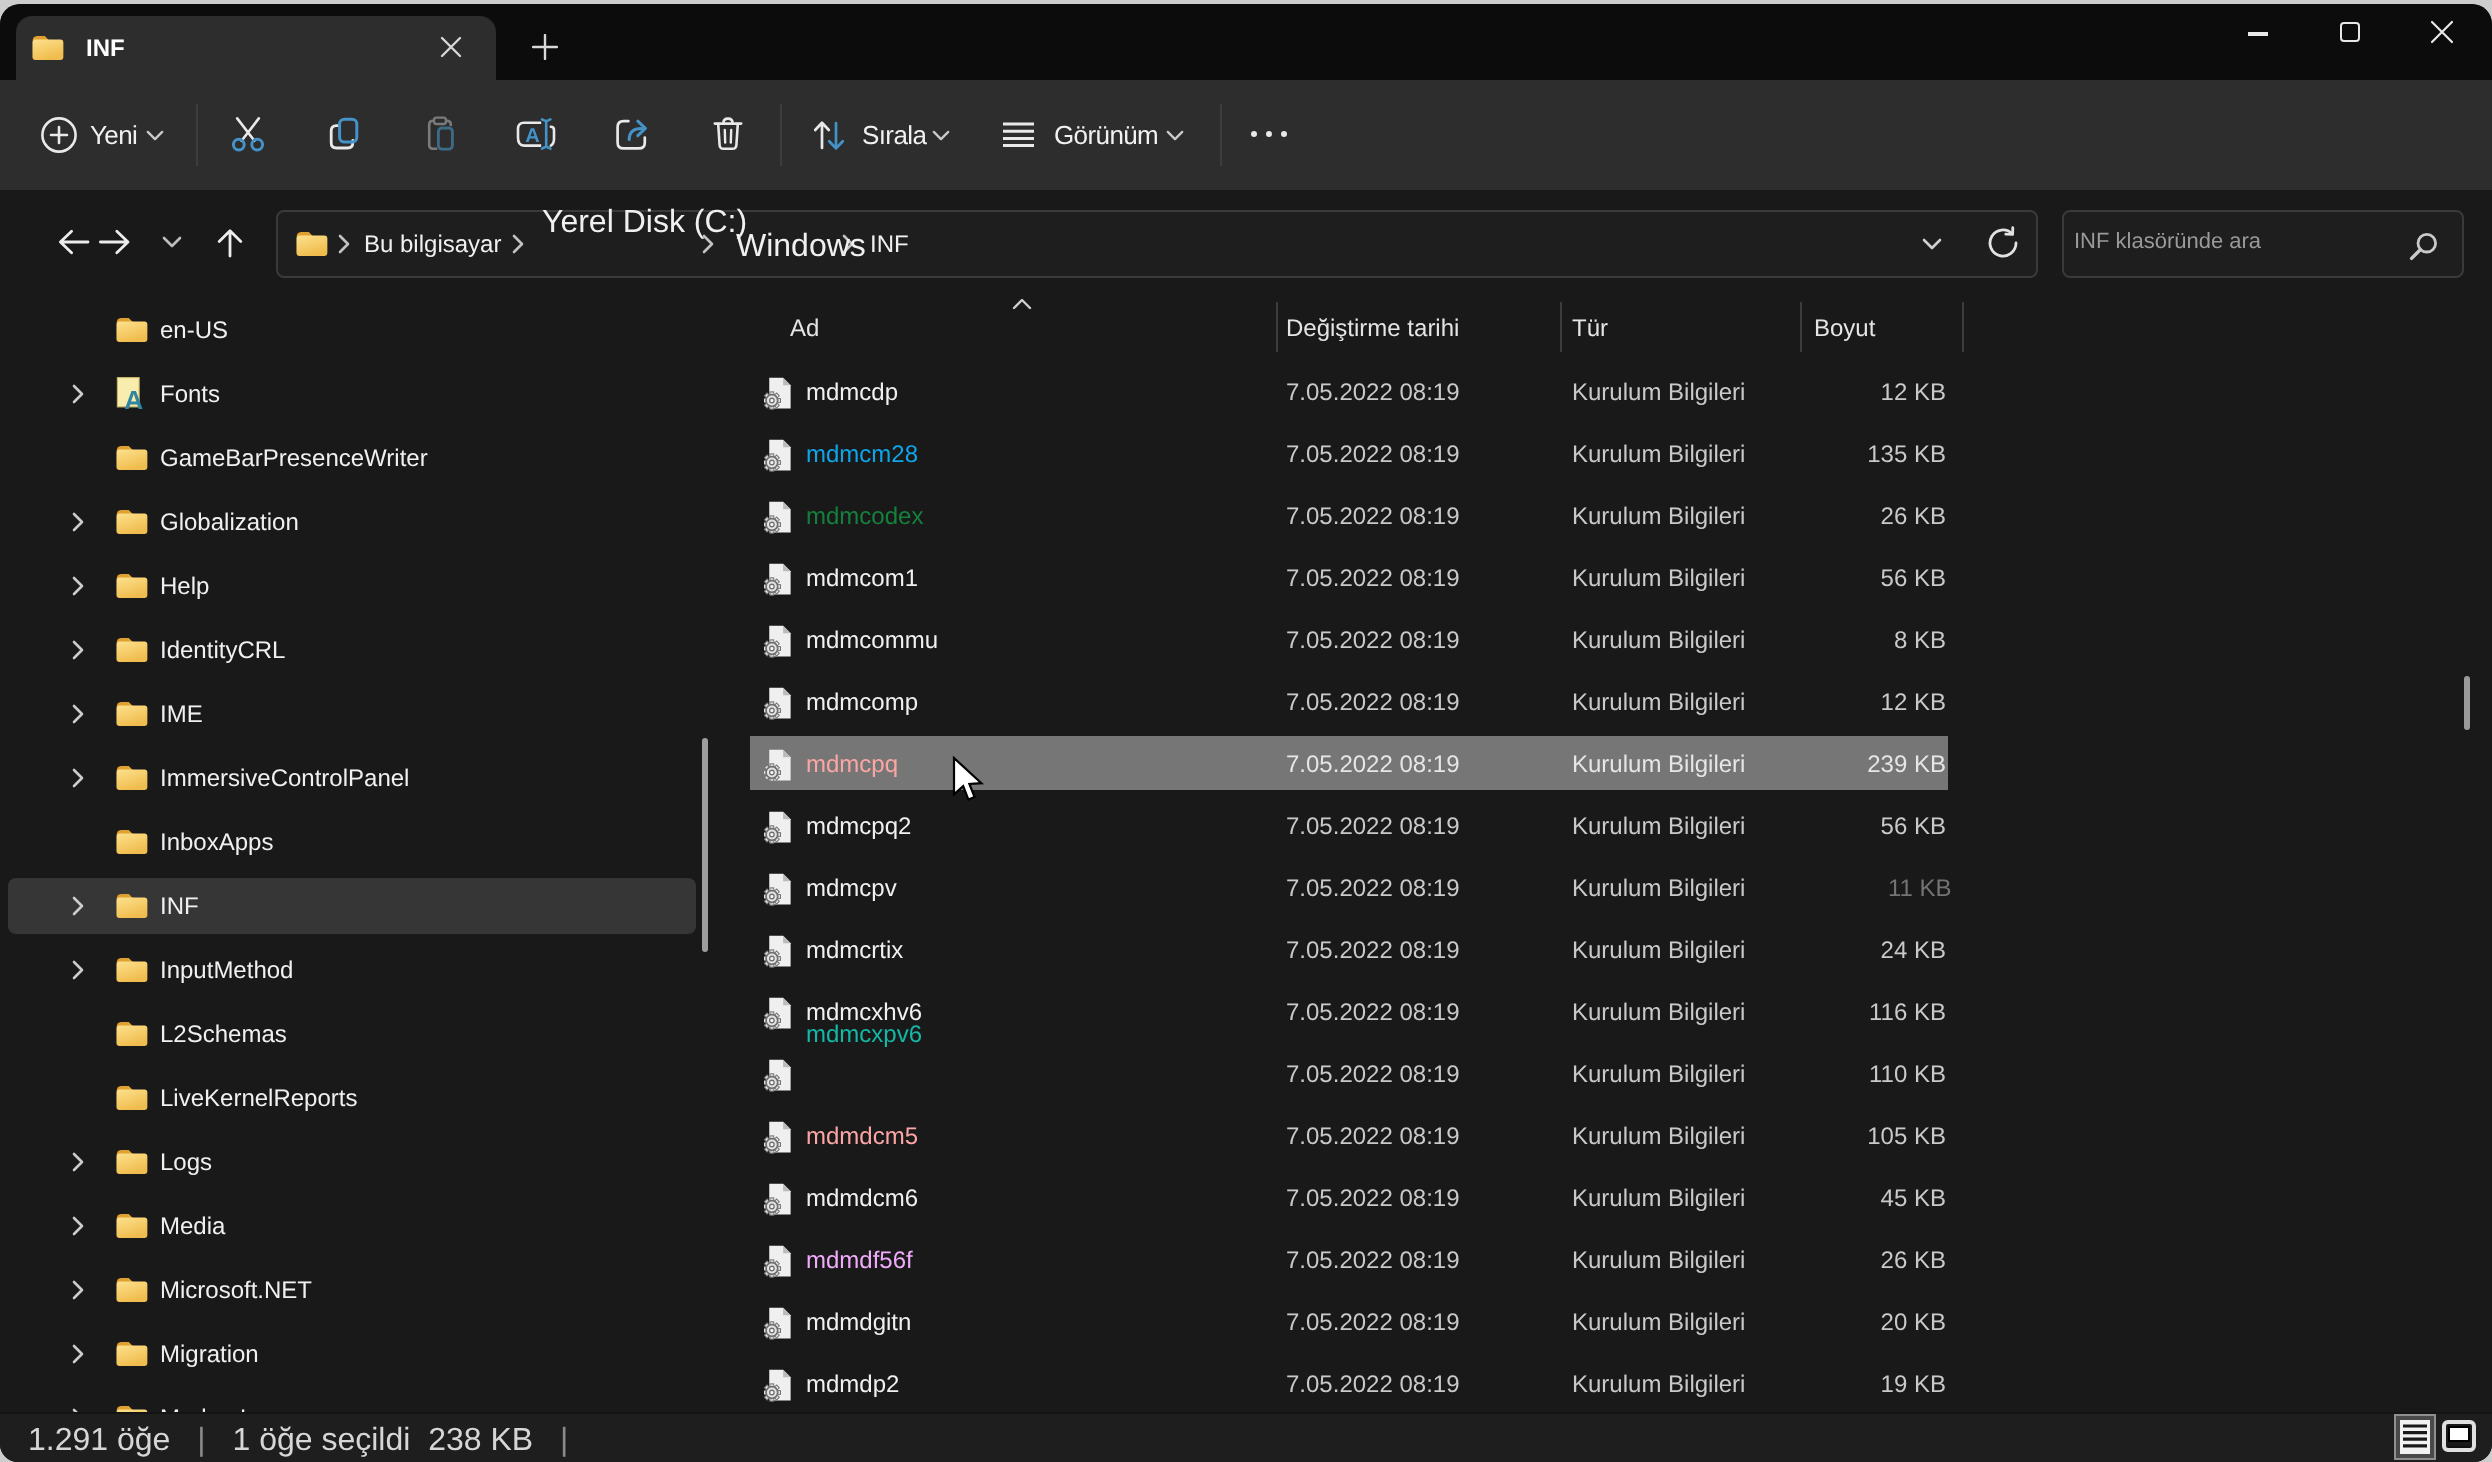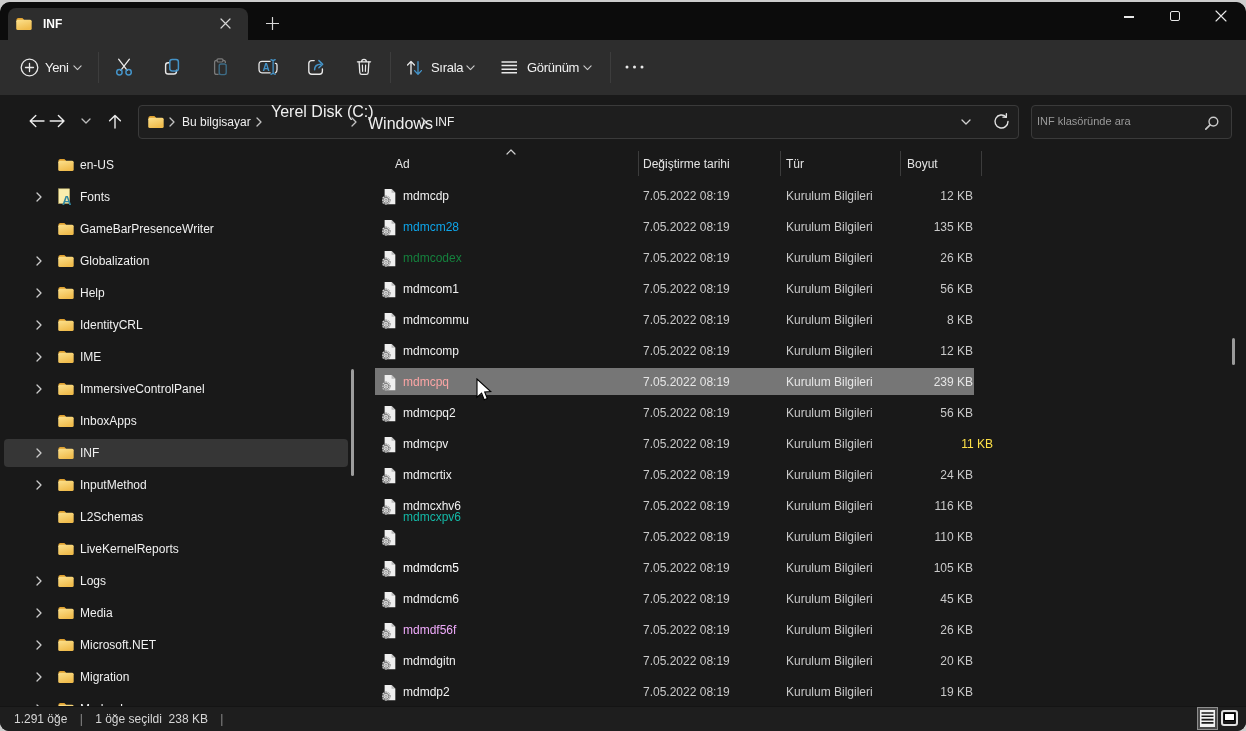--- a/index.html
+++ b/index.html
@@ -362,21 +362,21 @@
 <div class="a t12" style="left:403px;top:404px;color:#f0f0f0">mdmcpq2</div>
 <div class="a t12" style="left:643px;top:404px;color:#c9c9c9">7.05.2022 08:19</div>
 <div class="a t12" style="left:786px;top:404px;color:#c9c9c9">Kurulum Bilgileri</div>
 <div class="a t12" style="left:900px;top:404px;width:73px;text-align:right;color:#c9c9c9">56 KB</div>
 <svg class="a" style="left:382px;top:434px" width="15" height="17" viewBox="0 0 16 18">
       <use href="#inf"></use>
     </svg>
 <div class="a t12" style="left:403px;top:435px;color:#f0f0f0">mdmcpv</div>
 <div class="a t12" style="left:643px;top:435px;color:#c9c9c9">7.05.2022 08:19</div>
 <div class="a t12" style="left:786px;top:435px;color:#c9c9c9">Kurulum Bilgileri</div>
-<div class="a t12" style="left:920px;top:435px;width:73px;text-align:right;color:#fde047">11 KB</div>
+<div class="a t12" style="left:944px;top:435px;width:73px;color:#737373">11 KB</div>
 <svg class="a" style="left:382px;top:465px" width="15" height="17" viewBox="0 0 16 18">
       <use href="#inf"></use>
     </svg>
 <div class="a t12" style="left:403px;top:466px;color:#f0f0f0">mdmcrtix</div>
 <div class="a t12" style="left:643px;top:466px;color:#c9c9c9">7.05.2022 08:19</div>
 <div class="a t12" style="left:786px;top:466px;color:#c9c9c9">Kurulum Bilgileri</div>
 <div class="a t12" style="left:900px;top:466px;width:73px;text-align:right;color:#c9c9c9">24 KB</div>
 <svg class="a" style="left:382px;top:496px" width="15" height="17" viewBox="0 0 16 18">
       <use href="#inf"></use>
     </svg>
@@ -387,21 +387,21 @@
 <svg class="a" style="left:382px;top:527px" width="15" height="17" viewBox="0 0 16 18">
       <use href="#inf"></use>
     </svg>
 <div class="a t12" style="left:403px;top:508px;color:#14b8a6">mdmcxpv6</div>
 <div class="a t12" style="left:643px;top:528px;color:#c9c9c9">7.05.2022 08:19</div>
 <div class="a t12" style="left:786px;top:528px;color:#c9c9c9">Kurulum Bilgileri</div>
 <div class="a t12" style="left:900px;top:528px;width:73px;text-align:right;color:#c9c9c9">110 KB</div>
 <svg class="a" style="left:382px;top:558px" width="15" height="17" viewBox="0 0 16 18">
       <use href="#inf"></use>
     </svg>
-<div class="a t12" style="left:403px;top:559px;color:#ffffff">mdmdcm5</div>
+<div class="a t12" style="left:403px;top:559px;color:#fca5a5">mdmdcm5</div>
 <div class="a t12" style="left:643px;top:559px;color:#c9c9c9">7.05.2022 08:19</div>
 <div class="a t12" style="left:786px;top:559px;color:#c9c9c9">Kurulum Bilgileri</div>
 <div class="a t12" style="left:900px;top:559px;width:73px;text-align:right;color:#c9c9c9">105 KB</div>
 <svg class="a" style="left:382px;top:589px" width="15" height="17" viewBox="0 0 16 18">
       <use href="#inf"></use>
     </svg>
 <div class="a t12" style="left:403px;top:590px;color:#f0f0f0">mdmdcm6</div>
 <div class="a t12" style="left:643px;top:590px;color:#c9c9c9">7.05.2022 08:19</div>
 <div class="a t12" style="left:786px;top:590px;color:#c9c9c9">Kurulum Bilgileri</div>
 <div class="a t12" style="left:900px;top:590px;width:73px;text-align:right;color:#c9c9c9">45 KB</div>
@@ -424,21 +424,21 @@
     </svg>
 <div class="a t12" style="left:403px;top:683px;color:#f0f0f0">mdmdp2</div>
 <div class="a t12" style="left:643px;top:683px;color:#c9c9c9">7.05.2022 08:19</div>
 <div class="a t12" style="left:786px;top:683px;color:#c9c9c9">Kurulum Bilgileri</div>
 <div class="a t12" style="left:900px;top:683px;width:73px;text-align:right;color:#c9c9c9">19 KB</div>
 <div class="a" style="left:1232px;top:336px;width:3px;height:27px;background:#9a9a9a;border-radius:2px"></div>
 <svg class="a" style="left:476px;top:376px;z-index:30" width="18" height="26">
       <path d="M1 1 L1 19.2 L5.6 15.1 L8.2 21.8 L11.3 20.5 L8.7 14 L14.7 13.6 Z" fill="#ffffff" stroke="#000000" stroke-width="1.1"></path>
     </svg>
 <div class="a" style="left:0;top:704px;width:1246px;height:25px;background:#1e1e1e;border-top:1px solid #141414"></div>
-<div class="a" style="left:14px;top:710px;font-size:12px;color:#d6d6d6;white-space:nowrap">1.291 öğe<span style="color:#8a8a8a;padding:0 9px">&nbsp;|&nbsp;</span>1 öğe seçildi&nbsp; 238 KB<span style="color:#8a8a8a;padding:0 9px">&nbsp;|&nbsp;</span></div>
+<div class="a" style="left:14px;top:710px;font-size:16px;color:#d6d6d6;white-space:nowrap">1.291 öğe<span style="color:#8a8a8a;padding:0 9px">&nbsp;|&nbsp;</span>1 öğe seçildi&nbsp; 238 KB<span style="color:#8a8a8a;padding:0 9px">&nbsp;|&nbsp;</span></div>
 <div class="a" style="left:1197px;top:705px;width:21px;height:23px;border:1px solid #8f8f8f;background:#4a4a4a"></div>
 <div class="a" style="left:1200px;top:708px;width:15px;height:17px;background:#f2f2f2"></div>
 <svg class="a" style="left:1201px;top:710px" width="13" height="13">
       <path d="M0.5 1 H12.5 M0.5 4.3 H12.5 M0.5 7.6 H12.5 M0.5 10.9 H12.5" stroke="#1a1a1a" stroke-width="1.6"></path>
     </svg>
 <div class="a" style="left:1221px;top:708px;width:17px;height:16px;border:2px solid #e0e0e0;border-radius:3px;background:#191919"></div>
 <div class="a" style="left:1224px;top:710.5px;width:11px;height:8px;background:#ffffff;border:1.5px solid #000"></div>
 <div class="a" style="left:1224px;top:720.5px;width:11px;height:1.5px;background:#101010"></div>
 </div>
 </body></html>

